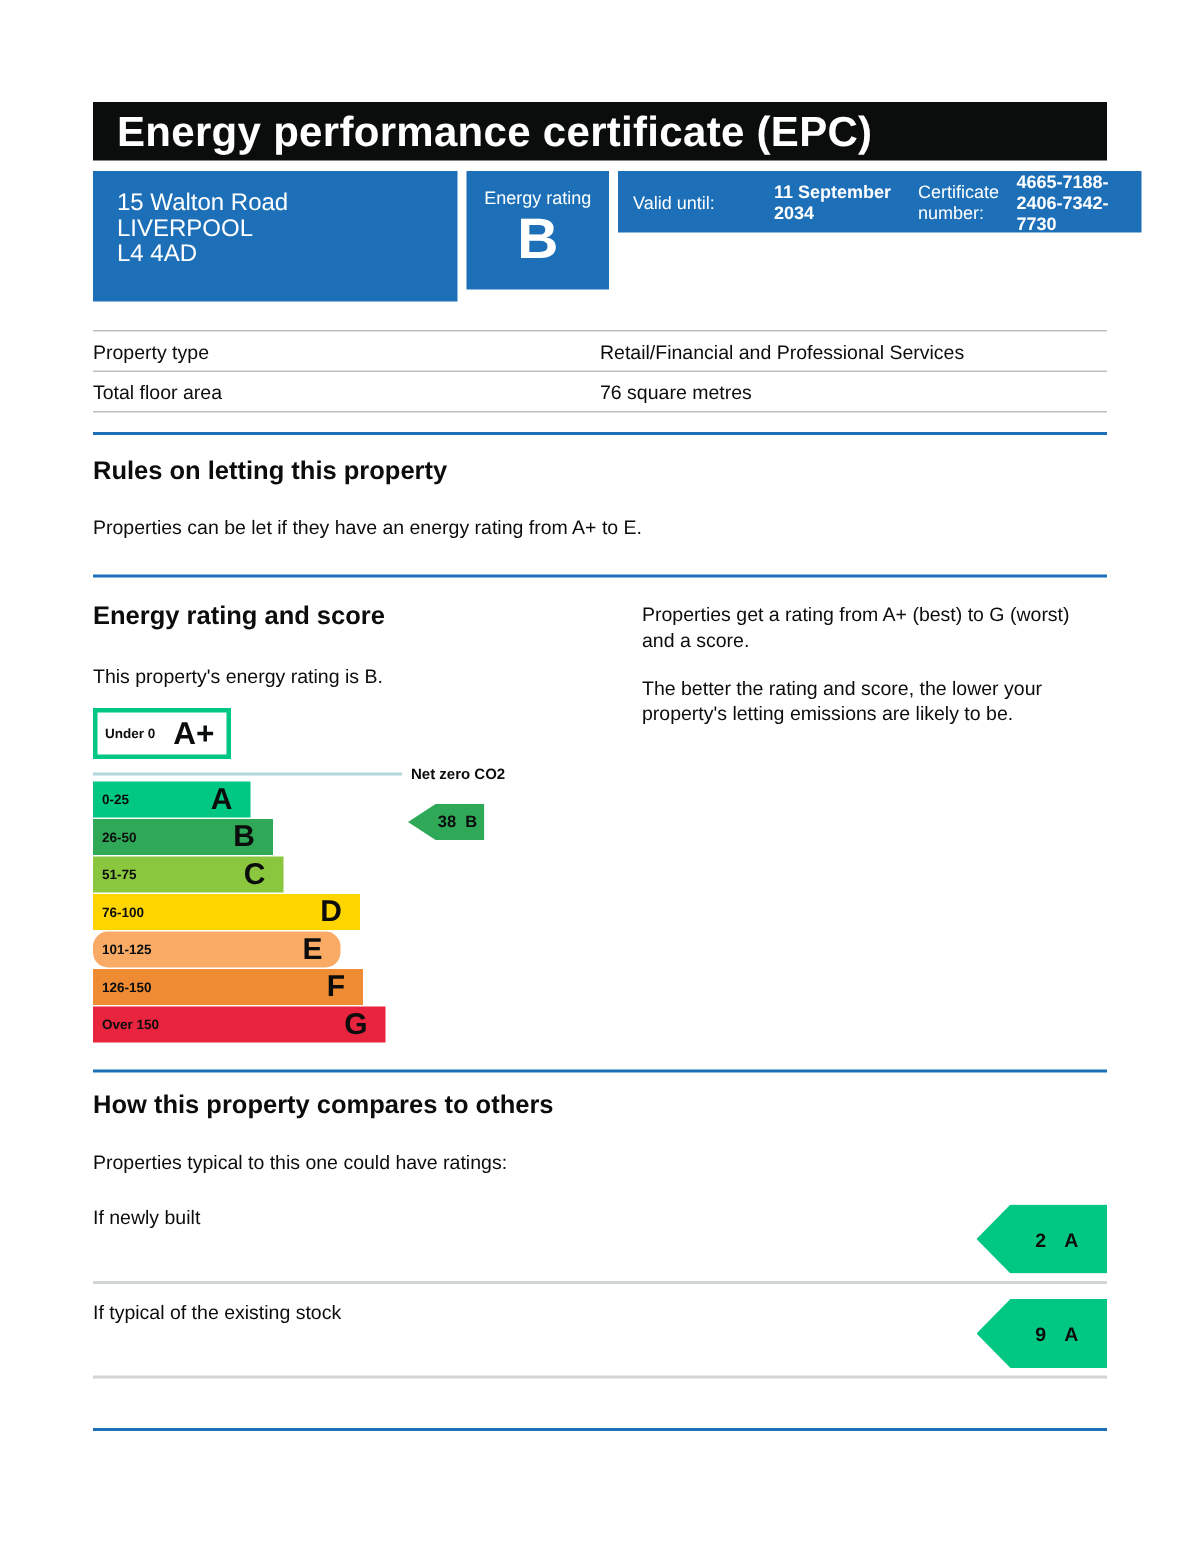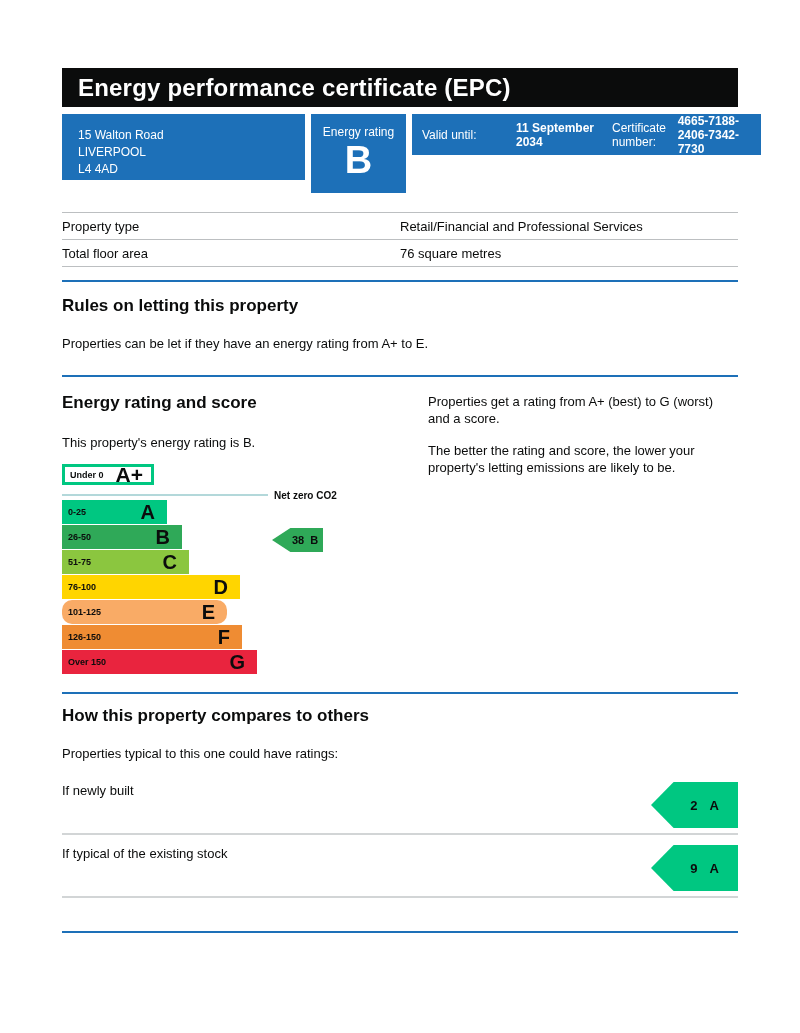--- a/index.html
+++ b/index.html
@@ -18,35 +18,35 @@
   
   .masthead {
     margin-top: 68px;
     height: 39px;
     background: #0b0c0c;
     display: flex;
     align-items: center;
   }
   .masthead h1 {
     color: #ffffff;
-    font-size: 24px;
+    font-size: 28px;
     font-weight: bold;
     margin: 0 0 0 16px;
     letter-spacing: 0.2px;
   }
 
   
   .summary {
     margin-top: 7px;
     display: grid;
     grid-template-columns: 243px 95px 1fr;
     column-gap: 6px;
   }
   .panel { background: #1d70b8; color: #ffffff; }
-  .addr-panel { height: 66px; padding: 13px 0 0 16px; font-size: 12px; line-height: 17px; }
+  .addr-panel { height: 87px; padding: 13px 0 0 16px; font-size: 16px; line-height: 17px; }
   .rating-panel { height: 79px; text-align: center; }
   .rating-panel .lbl { font-size: 12px; padding-top: 11px; }
   .rating-panel .val { font-size: 38px; font-weight: bold; line-height: 40px; margin-top: 1px; }
   .meta-panel { display: flex; flex-direction: row; row-gap: 5px; }
   .meta-row { background: #1d70b8; color: #ffffff; height: 41px; display: flex; align-items: center; font-size: 12px; }
   .meta-row .mlabel { margin-left: 10px; width: 118px; }
   .meta-row .mvalue { font-weight: bold; }
 
   
   .prop-table { margin-top: 19px; font-size: 13px; }
@@ -67,21 +67,21 @@
 
   
   .rating-grid { margin-top: 16px; display: grid; grid-template-columns: 366px 310px; align-items: start; }
   .rating-left .intro { margin: 22px 0 0; font-size: 13px; }
   .rating-right p { margin: 0; font-size: 13px; line-height: 17px; }
   .rating-right p + p { margin-top: 15px; }
 
   
   .chart { position: relative; margin-top: 14px; width: 366px; }
   .aplus {
-    width: 92px; height: 21px;
+    width: 92px; height: 34px;
     border: 3px solid #00c781; background: #ffffff;
     display: flex; align-items: center; justify-content: space-between;
     padding: 0 8px 0 5px;
   }
   .aplus .range { font-size: 9px; font-weight: bold; }
   .aplus .letter { font-size: 21px; font-weight: bold; line-height: 21px; }
   .netzero { margin-top: 5px; height: 10px; display: flex; align-items: center; }
   .nz-line { width: 206px; height: 2px; background: #b3d8da; }
   .nz-label { margin-left: 6px; font-size: 10px; font-weight: bold; white-space: nowrap; }
   .band {

